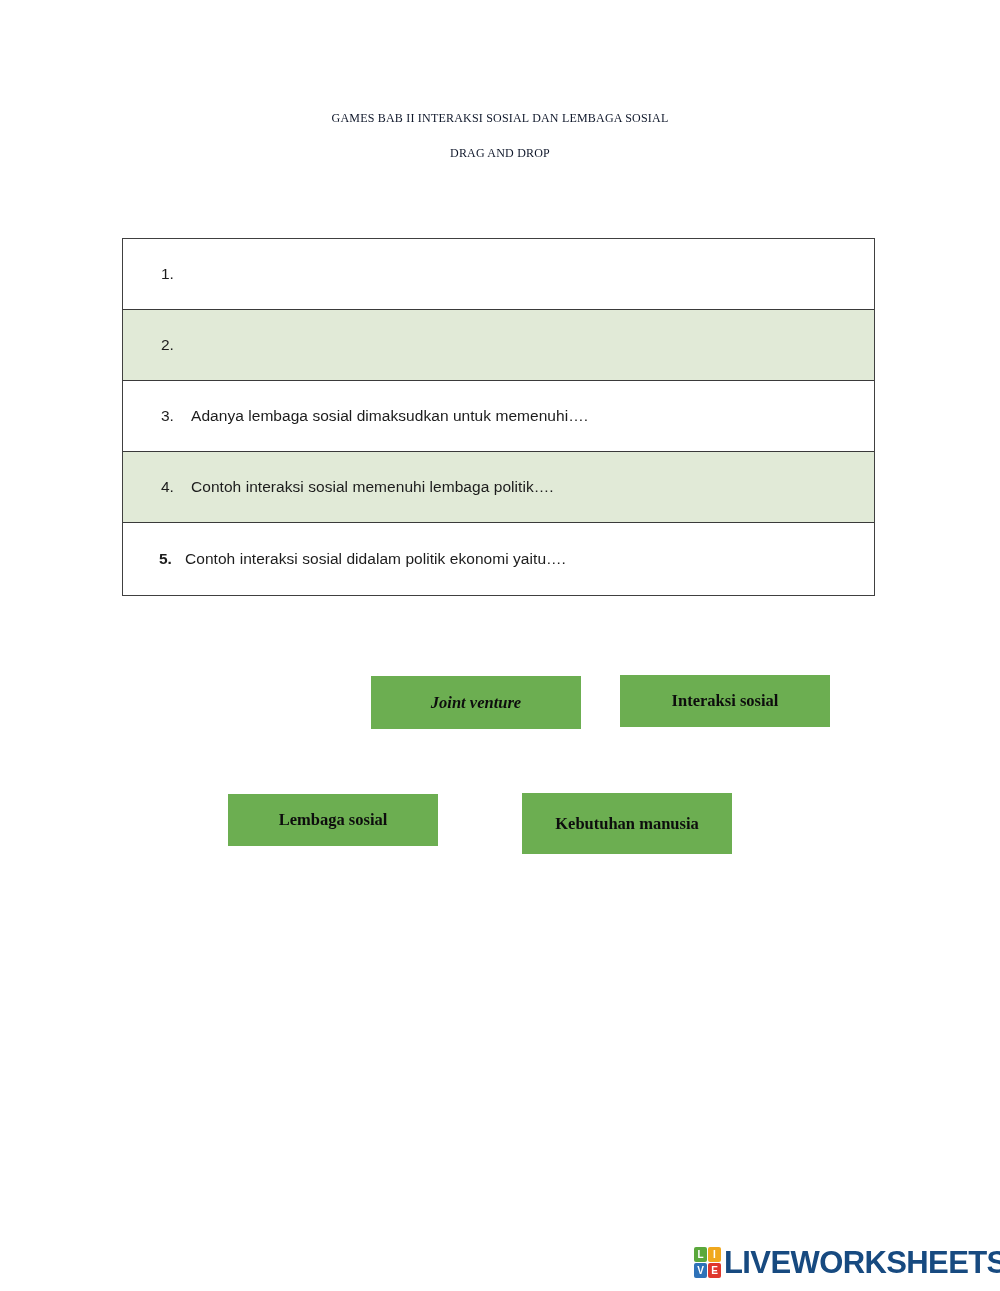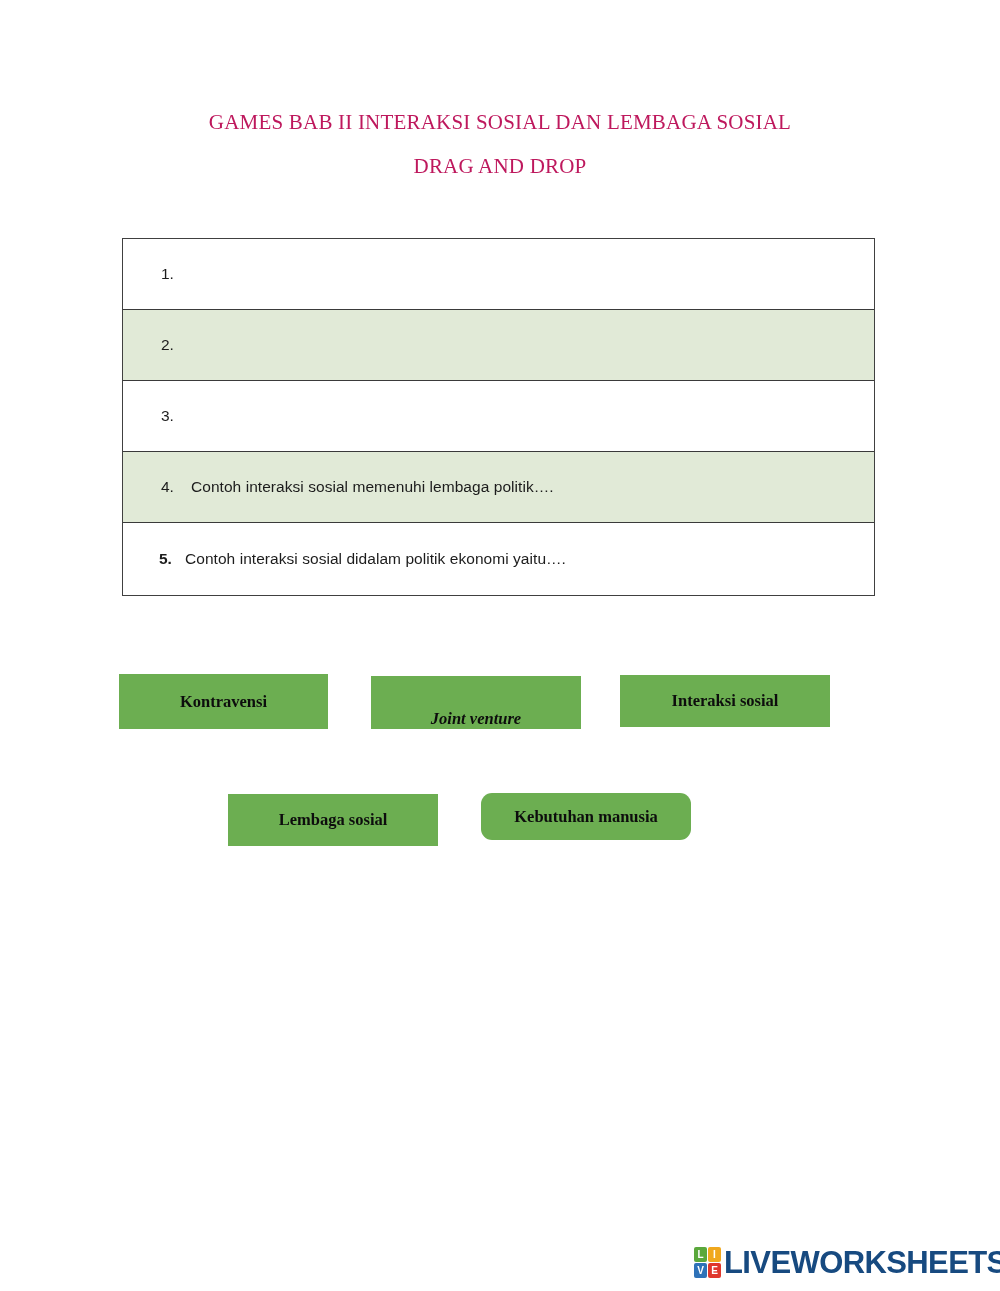--- a/index.html
+++ b/index.html
@@ -25,23 +25,23 @@
   
   .title-block {
     position: absolute;
     top: 112px;
     left: 0;
     width: 1000px;
     text-align: center;
   }
   .title-line {
     font-family: "Liberation Serif", serif;
-    font-size: 21px;
+    font-size: 12px;
     letter-spacing: 0.2px;
-    color: #be185d;
+    color: #0f172a;
     line-height: 1.0;
   }
   .title-line.second {
     margin-top: 23px;
   }
 
   
   .questions {
     position: absolute;
     left: 122px;
@@ -93,28 +93,27 @@
     justify-content: center;
     font-family: "Liberation Serif", serif;
     font-weight: bold;
     font-size: 16.5px;
     color: #0d0d0d;
     box-sizing: border-box;
     cursor: move;
   }
   .chip.italic {
     font-style: italic;
-    align-items: flex-end;
   }
 
   .chip-kontravensi     { left: 119px; top: 674px; width: 209px; height: 55px; }
   .chip-joint-venture   { left: 371px; top: 676px; width: 210px; height: 53px; }
   .chip-interaksi       { left: 620px; top: 675px; width: 210px; height: 52px; }
   .chip-lembaga         { left: 228px; top: 794px; width: 210px; height: 52px; }
-  .chip-kebutuhan       { left: 481px; top: 793px; width: 210px; height: 47px; border-radius: 11px; }
+  .chip-kebutuhan       { left: 522px; top: 793px; width: 210px; height: 61px; }
 
   
   .lw-logo {
     position: absolute;
     left: 694px;
     top: 1247px;
     display: flex;
     align-items: center;
     gap: 3px;
   }
@@ -163,37 +162,35 @@
     <div class="q-row">
       <span class="q-marker">1.</span>
     </div>
 
     <div class="q-row shaded">
       <span class="q-marker">2.</span>
     </div>
 
     <div class="q-row">
       <span class="q-marker">3.</span>
+      <span class="q-text">Adanya lembaga sosial dimaksudkan untuk memenuhi….</span>
     </div>
 
     <div class="q-row shaded">
       <span class="q-marker">4.</span>
       <span class="q-text">Contoh interaksi sosial memenuhi lembaga politik….</span>
     </div>
 
     <div class="q-row bold-marker">
       <span class="q-marker">5.</span>
       <span class="q-text">Contoh interaksi sosial didalam politik ekonomi yaitu….</span>
     </div>
 
   </div>
 
-  <div class="chip chip-kontravensi">
-    <span>Kontravensi</span>
-  </div>
 
   <div class="chip chip-joint-venture italic">
     <span>Joint venture</span>
   </div>
 
   <div class="chip chip-interaksi">
     <span>Interaksi sosial</span>
   </div>
 
   <div class="chip chip-lembaga">

